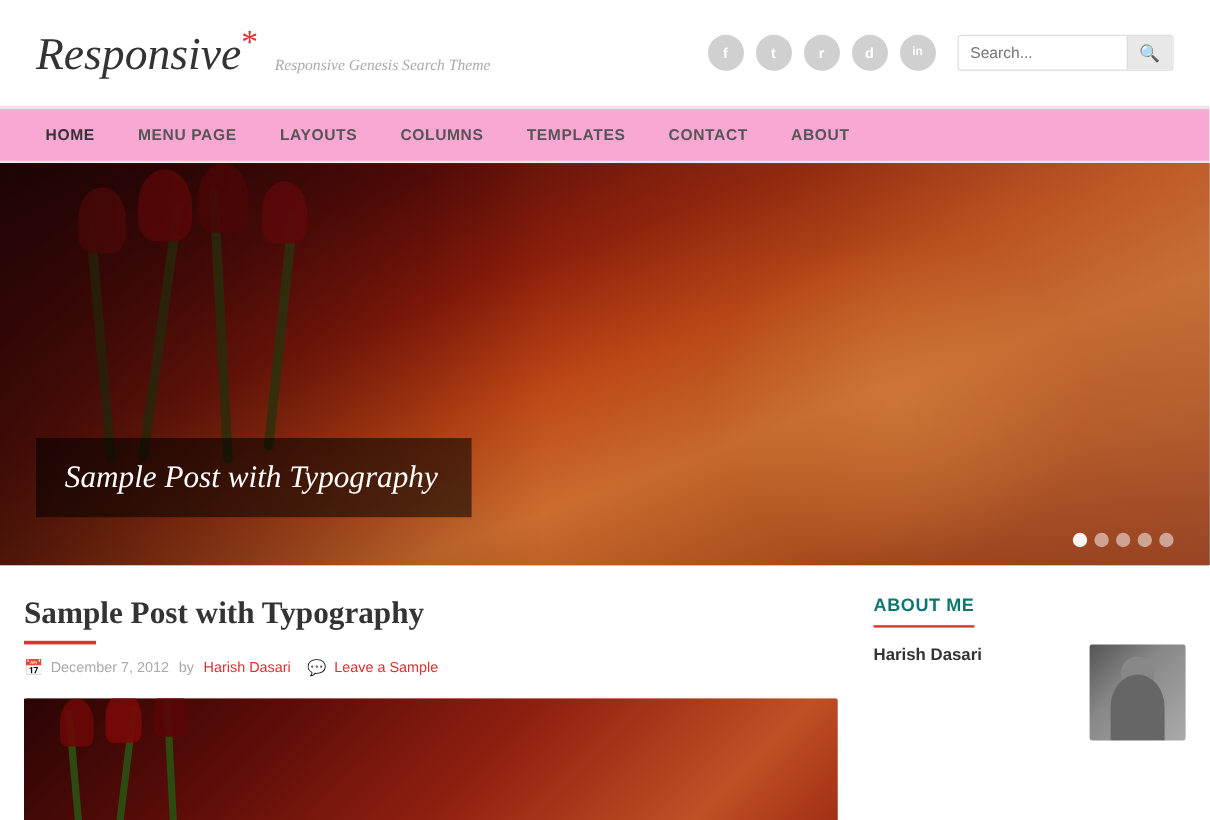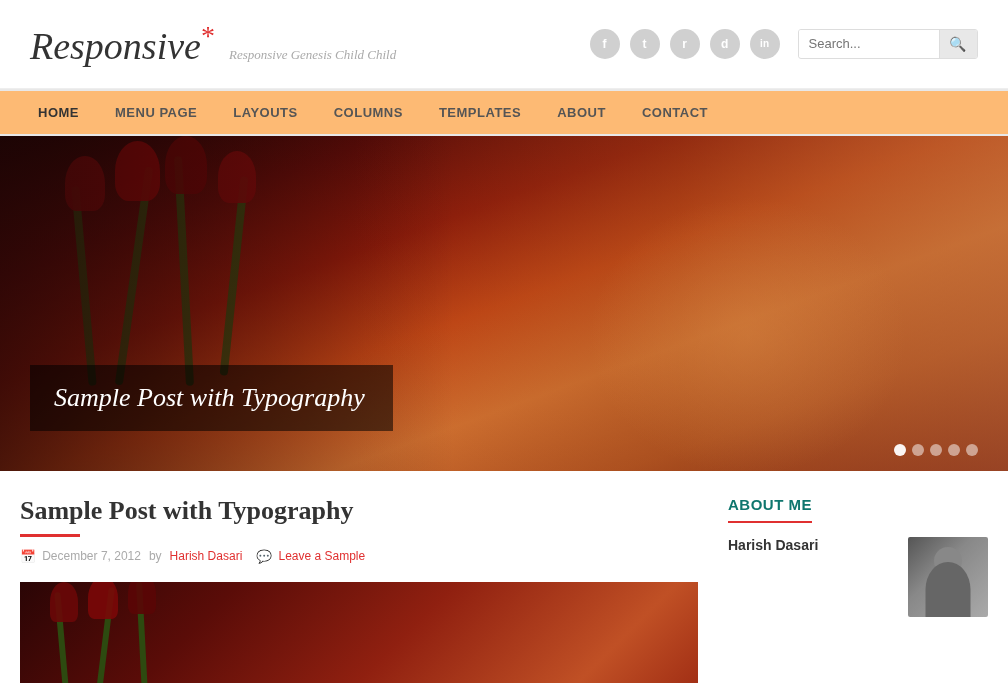--- a/index.html
+++ b/index.html
@@ -79,21 +79,21 @@
       border: none;
       border-left: 1px solid #ddd;
       padding: 6px 10px;
       cursor: pointer;
       color: #888;
       font-size: 14px;
     }
 
     
     #nav {
-      background: #fdba74;
+      background: #f9a8d4;
       border-top: 2px solid #e8e8e8;
       border-bottom: 2px solid #e8e8e8;
     }
     #nav ul {
       display: flex;
       list-style: none;
       padding: 0 20px;
     }
     #nav ul li a {
       display: block;
@@ -278,21 +278,21 @@
     }
   </style>
 </head>
 <body>
 
 <div id="header">
   <div id="logo-area">
     <div id="logo-text">
       <span style="font-style:italic;">Responsive</span><span id="logo-asterisk" style="color: rgb(224, 48, 48); font-size: 28px; vertical-align: super; font-style: normal;">*</span>
     </div>
-    <div id="tagline">Responsive Genesis Child Child</div>
+    <div id="tagline">Responsive Genesis Search Theme</div>
   </div>
   <div id="header-right">
     <a class="social-icon" title="Facebook">f</a>
     <a class="social-icon" title="Twitter">t</a>
     <a class="social-icon" title="RSS">r</a>
     <a class="social-icon" title="Dribbble">d</a>
     <a class="social-icon" title="LinkedIn" style="font-size:10px;">in</a>
     <div id="search-bar">
       <input type="text" id="search-input" placeholder="Search..." style="">
       <button id="search-button">🔍</button>
@@ -311,24 +311,24 @@
     <li>
       <a href="#">LAYOUTS</a>
     </li>
     <li>
       <a href="#">COLUMNS</a>
     </li>
     <li>
       <a href="#">TEMPLATES</a>
     </li>
     <li>
+      <a href="#">CONTACT</a>
+    </li>
+    <li>
       <a href="#">ABOUT</a>
-    </li>
-    <li>
-      <a href="#">CONTACT</a>
     </li>
   </ul>
 </nav>
 
 <div id="hero">
   <div id="hero-image">
 
     <div style="position:absolute;left:0;top:0;width:100%;height:100%;background:linear-gradient(160deg,#1a0303 0%,#5a0c08 20%,#8b1a0a 35%,#c04515 50%,#d07030 65%,#b05020 80%,#6a1008 100%);"></div>
 
     <div style="position:absolute;left:80px;top:50px;width:8px;height:200px;background:#2d4a10;transform:rotate(-5deg);opacity:0.8;border-radius:4px;"></div>

